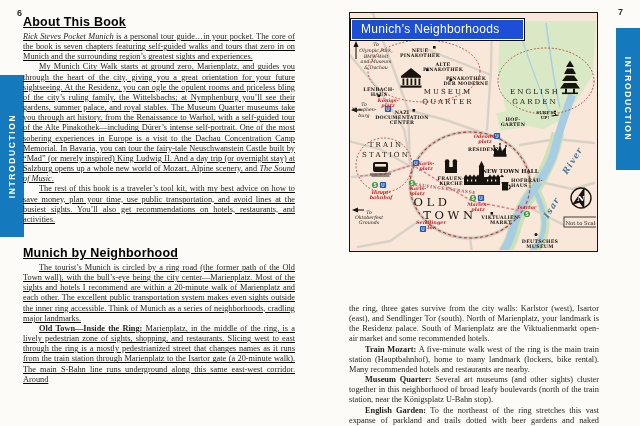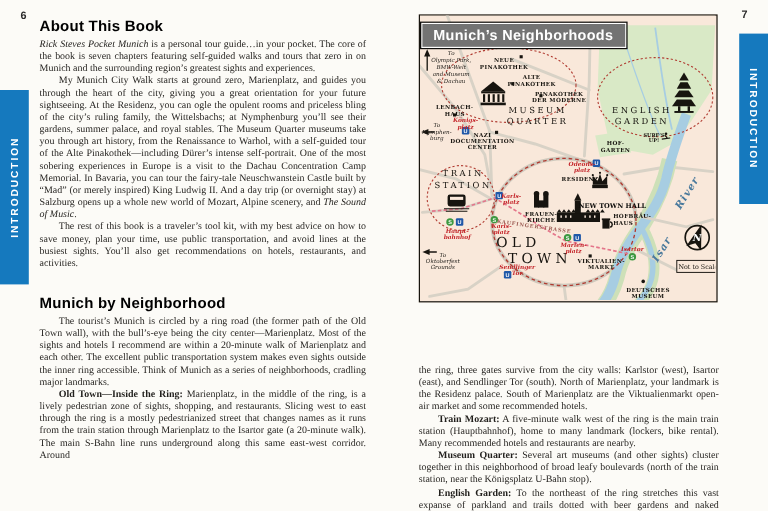--- a/index.html
+++ b/index.html
@@ -21,42 +21,42 @@
   .tab-left{left:0;top:75px;width:24px;height:162px;}
   .tab-right{left:616px;top:28px;width:24px;height:142px;}
   .tab span{
     font-family:"Liberation Sans",sans-serif;font-weight:bold;
     font-size:8.5px;color:#fff;letter-spacing:1.6px;white-space:nowrap;
   }
   .tab-left span{transform:rotate(-90deg);}
   .tab-right span{transform:rotate(90deg);}
 
   .col{position:absolute;}
-  .left-col{left:33px;top:15px;width:272px;}
+  .left-col{left:23px;top:15px;width:272px;text-decoration:underline;}
   .right-col{left:349px;top:260px;width:250px;margin-top:44px;}
   .col p{
     margin:0;font-size:8.3px;line-height:10.15px;text-align:justify;
     color:#211f1c;
   }
   .col p.ind{text-indent:16px;}
   .col .it{font-style:italic;}
   h1,h2{
     font-family:"Liberation Sans",sans-serif;color:#000;
     font-size:12.5px;margin:0 0 3px 0;letter-spacing:0.2px;
   }
   h2{margin-top:21px;}
 
   .map-box{
     position:absolute;left:349px;top:12px;width:249px;height:240px;
     border:1.5px solid #17150f;box-sizing:border-box;background:#f9e8da;
   }
   .map-title{
-    position:absolute;left:1px;top:6px;background:#737373;color:#fff;
-    font-family:"Liberation Sans",sans-serif;font-weight:bold;font-size:12px;
-    padding:2px 10px 3px 9px;letter-spacing:0.3px;border:1px solid #fff;
+    position:absolute;left:1px;top:6px;background:#1d4ed8;color:#fff;
+    font-family:"Liberation Sans",sans-serif;font-weight:normal;font-size:12px;
+    padding:2px 24px 3px 9px;letter-spacing:0.3px;border:1px solid #fff;
     outline:1px solid #0e0d0b;white-space:nowrap;
   }
   
   text.ml{font-family:"DejaVu Serif","Liberation Serif",serif;}
   .district{font-size:7px;letter-spacing:2.1px;fill:#17140f;}
   .big{font-size:11.5px;letter-spacing:3.6px;fill:#17140f;}
   .poi{font-size:4.7px;letter-spacing:0.3px;font-weight:bold;fill:#17140f;}
   .poi-bold{font-size:5.5px;font-weight:bold;fill:#0e0d0b;}
   .stop{font-size:4.9px;font-style:italic;font-weight:bold;fill:#c4262b;}
   .dir{font-size:4.7px;font-style:italic;fill:#26231e;}

